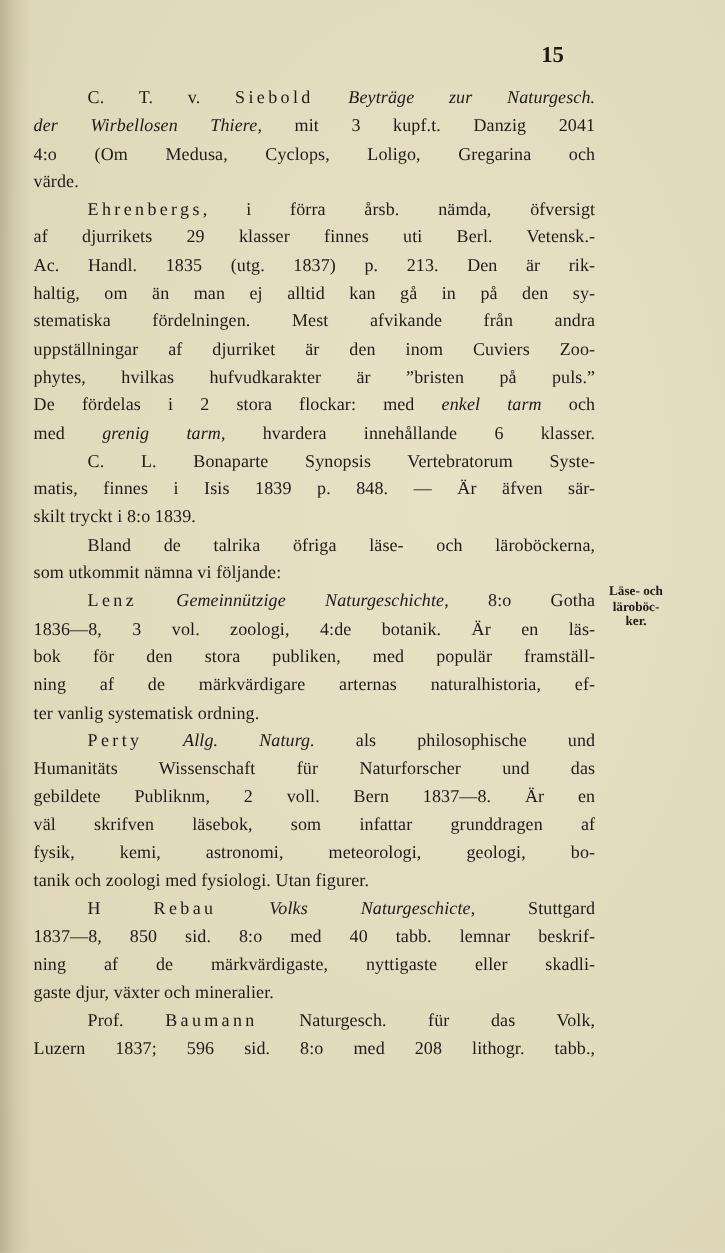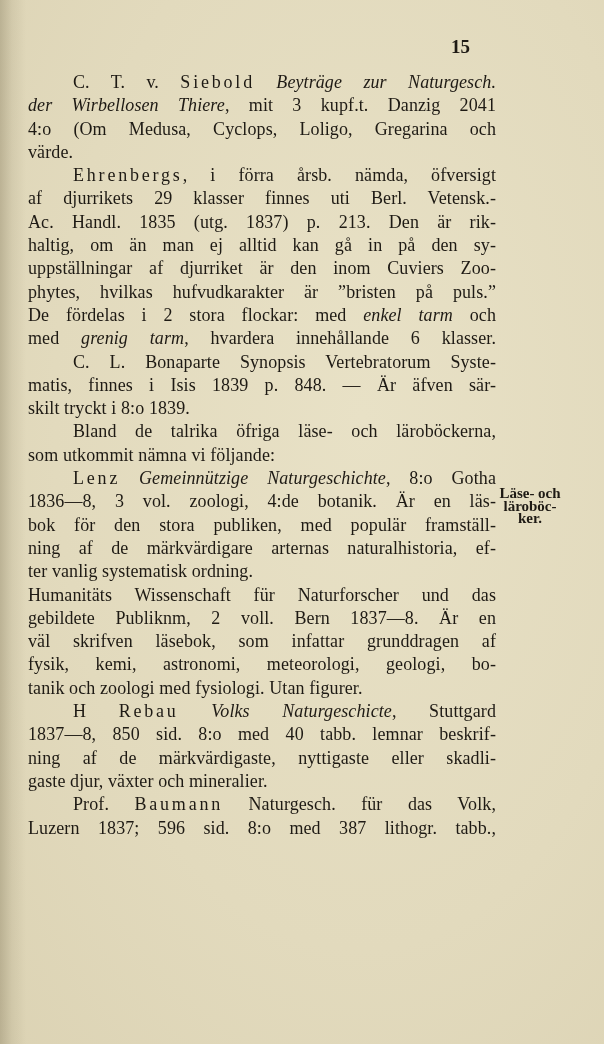--- a/index.html
+++ b/index.html
@@ -15,75 +15,77 @@
   }
   .page-number {
     position: absolute; left: 451px; top: 36px;
     font-size: 19px; font-weight: bold;
   }
   .text-block {
     position: absolute; left: 28px; top: 71px; width: 468px;
   }
   .line {
     height: 23.3px; line-height: 23.3px;
-    font-size: 18px;
+    font-size: 15px;
     white-space: nowrap;
     text-align: justify; text-align-last: justify;
     letter-spacing: 0.1px;
   }
   .line.last { text-align-last: left; }
   .line.indent { padding-left: 45px; }
   .it { font-style: italic; }
   .sp { letter-spacing: 2.8px; }
   .seg { display: inline; }
   .margin-note {
     position: absolute; left: 498px; top: 487px; width: 64px;
-    font-size: 15px; font-weight: bold; line-height: 12.5px;
+    font-size: 11px; font-weight: bold; line-height: 12.5px;
     text-align: center;
   }
   .margin-note div { white-space: nowrap; }
 </style>
 </head>
 <body>
 
 <div class="page-number">15</div>
 
 <div class="text-block" id="text-block">
     <div class="line indent"><span class="seg">C. T. v. </span><span class="seg sp">Siebold</span><span class="seg it"> Beyträge zur Naturgesch.</span></div>
     <div class="line"><span class="seg it">der Wirbellosen Thiere</span><span class="seg">, mit 3 kupf.t. Danzig 2041</span></div>
     <div class="line"><span class="seg">4:o (Om Medusa, Cyclops, Loligo, Gregarina och</span></div>
     <div class="line last"><span class="seg">värde.</span></div>
     <div class="line indent"><span class="seg sp">Ehrenbergs</span><span class="seg">, i förra årsb. nämda, öfversigt</span></div>
     <div class="line"><span class="seg">af djurrikets 29 klasser finnes uti Berl. Vetensk.-</span></div>
     <div class="line"><span class="seg">Ac. Handl. 1835 (utg. 1837) p. 213. Den är rik-</span></div>
     <div class="line"><span class="seg">haltig, om än man ej alltid kan gå in på den sy-</span></div>
+    <div class="line"><span class="seg">stematiska fördelningen. Mest afvikande från andra</span></div>
     <div class="line"><span class="seg">uppställningar af djurriket är den inom Cuviers Zoo-</span></div>
     <div class="line"><span class="seg">phytes, hvilkas hufvudkarakter är ”bristen på puls.”</span></div>
     <div class="line"><span class="seg">De fördelas i 2 stora flockar: med </span><span class="seg it">enkel tarm</span><span class="seg"> och</span></div>
     <div class="line"><span class="seg">med </span><span class="seg it">grenig tarm</span><span class="seg">, hvardera innehållande 6 klasser.</span></div>
     <div class="line indent"><span class="seg">C. L. Bonaparte Synopsis Vertebratorum Syste-</span></div>
     <div class="line"><span class="seg">matis, finnes i Isis 1839 p. 848. — Är äfven sär-</span></div>
     <div class="line last"><span class="seg">skilt tryckt i 8:o 1839.</span></div>
     <div class="line indent"><span class="seg">Bland de talrika öfriga läse- och läroböckerna,</span></div>
     <div class="line last"><span class="seg">som utkommit nämna vi följande:</span></div>
     <div class="line indent"><span class="seg sp">Lenz</span><span class="seg it"> Gemeinnützige Naturgeschichte</span><span class="seg">, 8:o Gotha</span></div>
     <div class="line"><span class="seg">1836—8, 3 vol. zoologi, 4:de botanik. Är en läs-</span></div>
     <div class="line"><span class="seg">bok för den stora publiken, med populär framställ-</span></div>
     <div class="line"><span class="seg">ning af de märkvärdigare arternas naturalhistoria, ef-</span></div>
     <div class="line last"><span class="seg">ter vanlig systematisk ordning.</span></div>
+    <div class="line indent"><span class="seg sp">Perty</span><span class="seg it"> Allg. Naturg.</span><span class="seg"> als philosophische und</span></div>
     <div class="line"><span class="seg">Humanitäts Wissenschaft für Naturforscher und das</span></div>
     <div class="line"><span class="seg">gebildete Publiknm, 2 voll. Bern 1837—8. Är en</span></div>
     <div class="line"><span class="seg">väl skrifven läsebok, som infattar grunddragen af</span></div>
     <div class="line"><span class="seg">fysik, kemi, astronomi, meteorologi, geologi, bo-</span></div>
     <div class="line last"><span class="seg">tanik och zoologi med fysiologi. Utan figurer.</span></div>
     <div class="line indent"><span class="seg">H </span><span class="seg sp">Rebau</span><span class="seg it"> Volks Naturgeschicte</span><span class="seg">, Stuttgard</span></div>
     <div class="line"><span class="seg">1837—8, 850 sid. 8:o med 40 tabb. lemnar beskrif-</span></div>
     <div class="line"><span class="seg">ning af de märkvärdigaste, nyttigaste eller skadli-</span></div>
     <div class="line last"><span class="seg">gaste djur, växter och mineralier.</span></div>
     <div class="line indent"><span class="seg">Prof. </span><span class="seg sp">Baumann</span><span class="seg"> Naturgesch. für das Volk,</span></div>
-    <div class="line"><span class="seg">Luzern 1837; 596 sid. 8:o med 387 lithogr. tabb.,</span></div>
+    <div class="line"><span class="seg">Luzern 1837; 596 sid. 8:o med 208 lithogr. tabb.,</span></div>
   </div>
 
 <div class="margin-note">
   <div>Läse- och</div>
   <div>läroböc-</div>
   <div>ker.</div>
 </div>
 
 </body></html>

